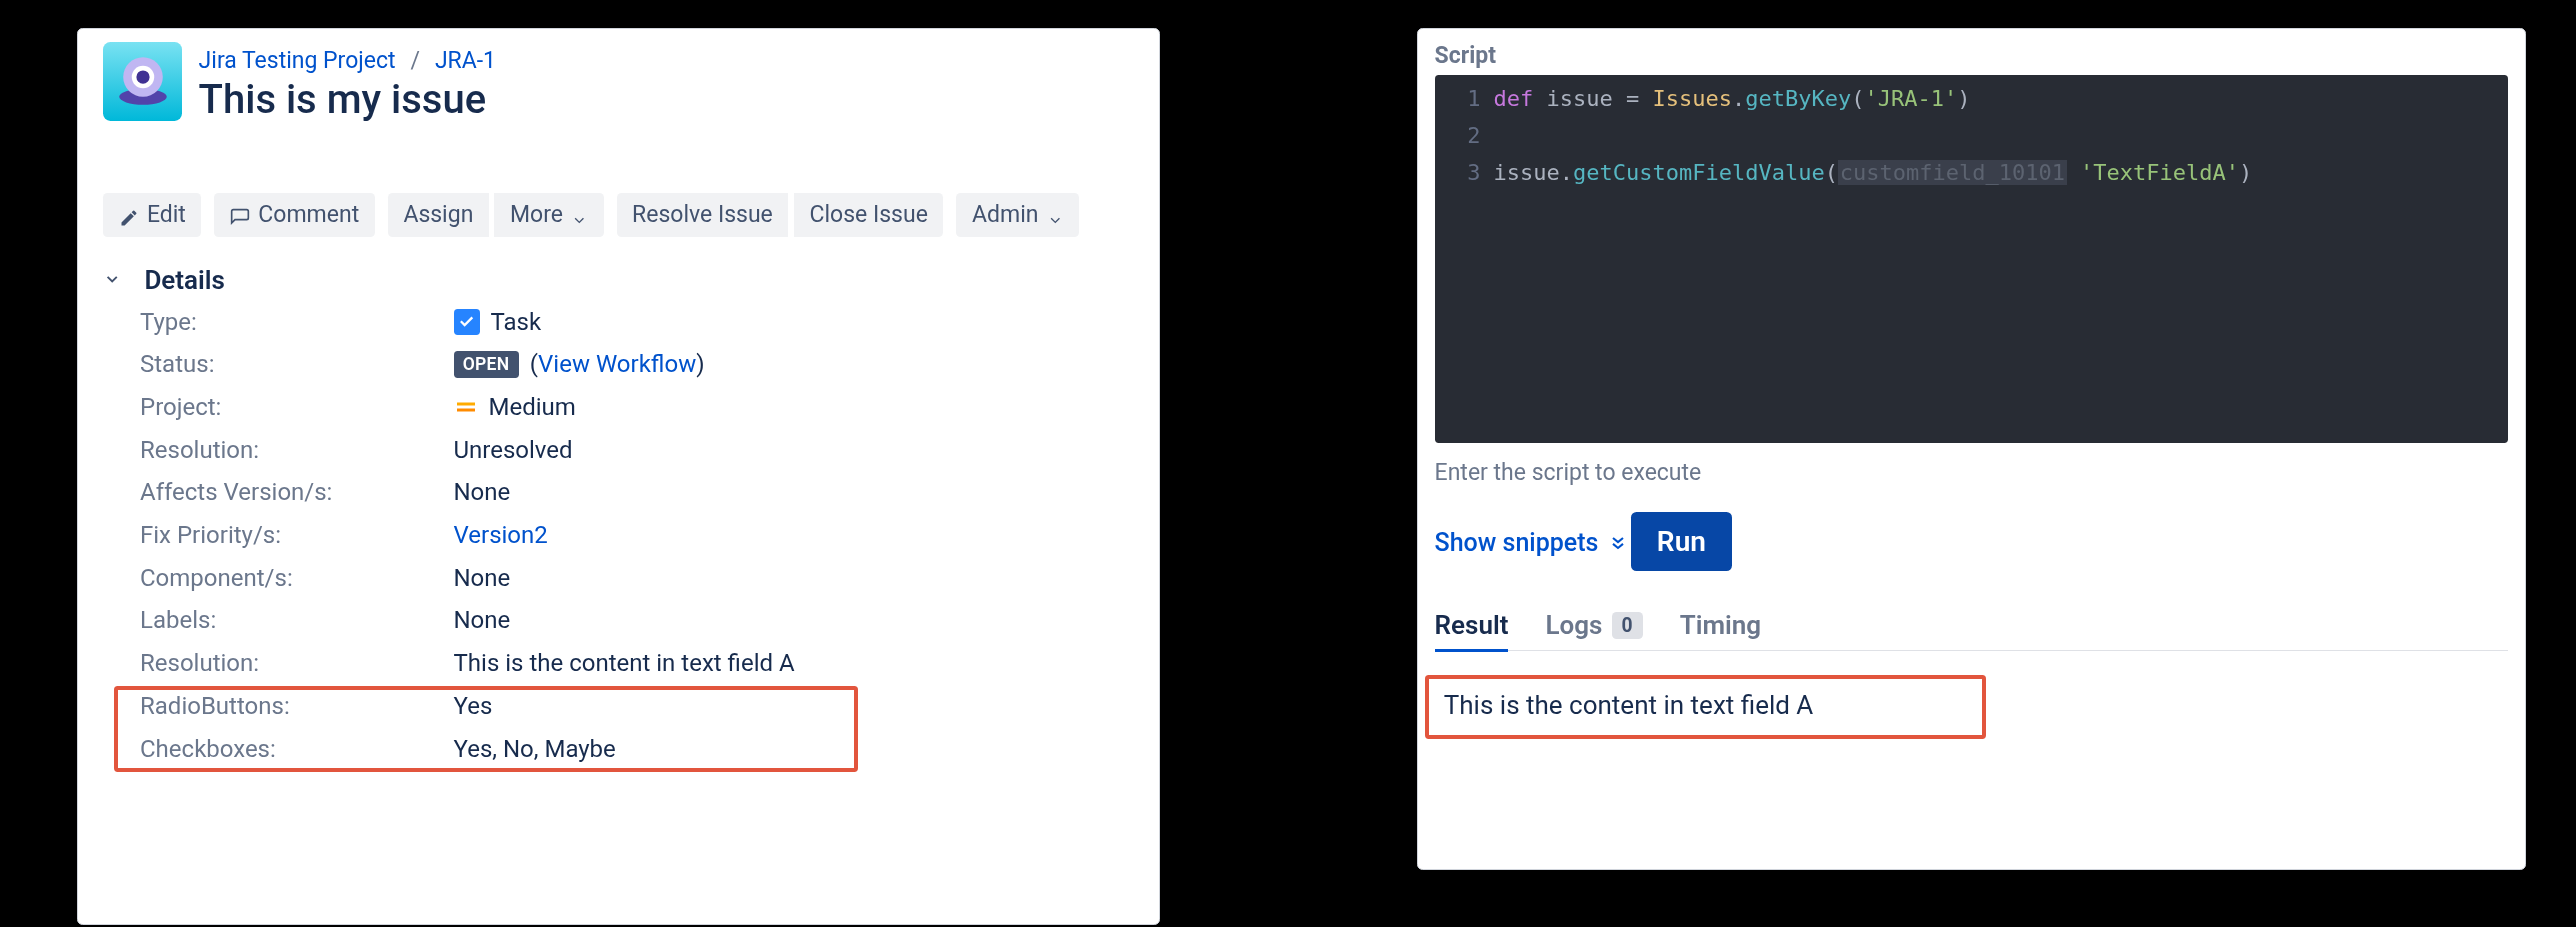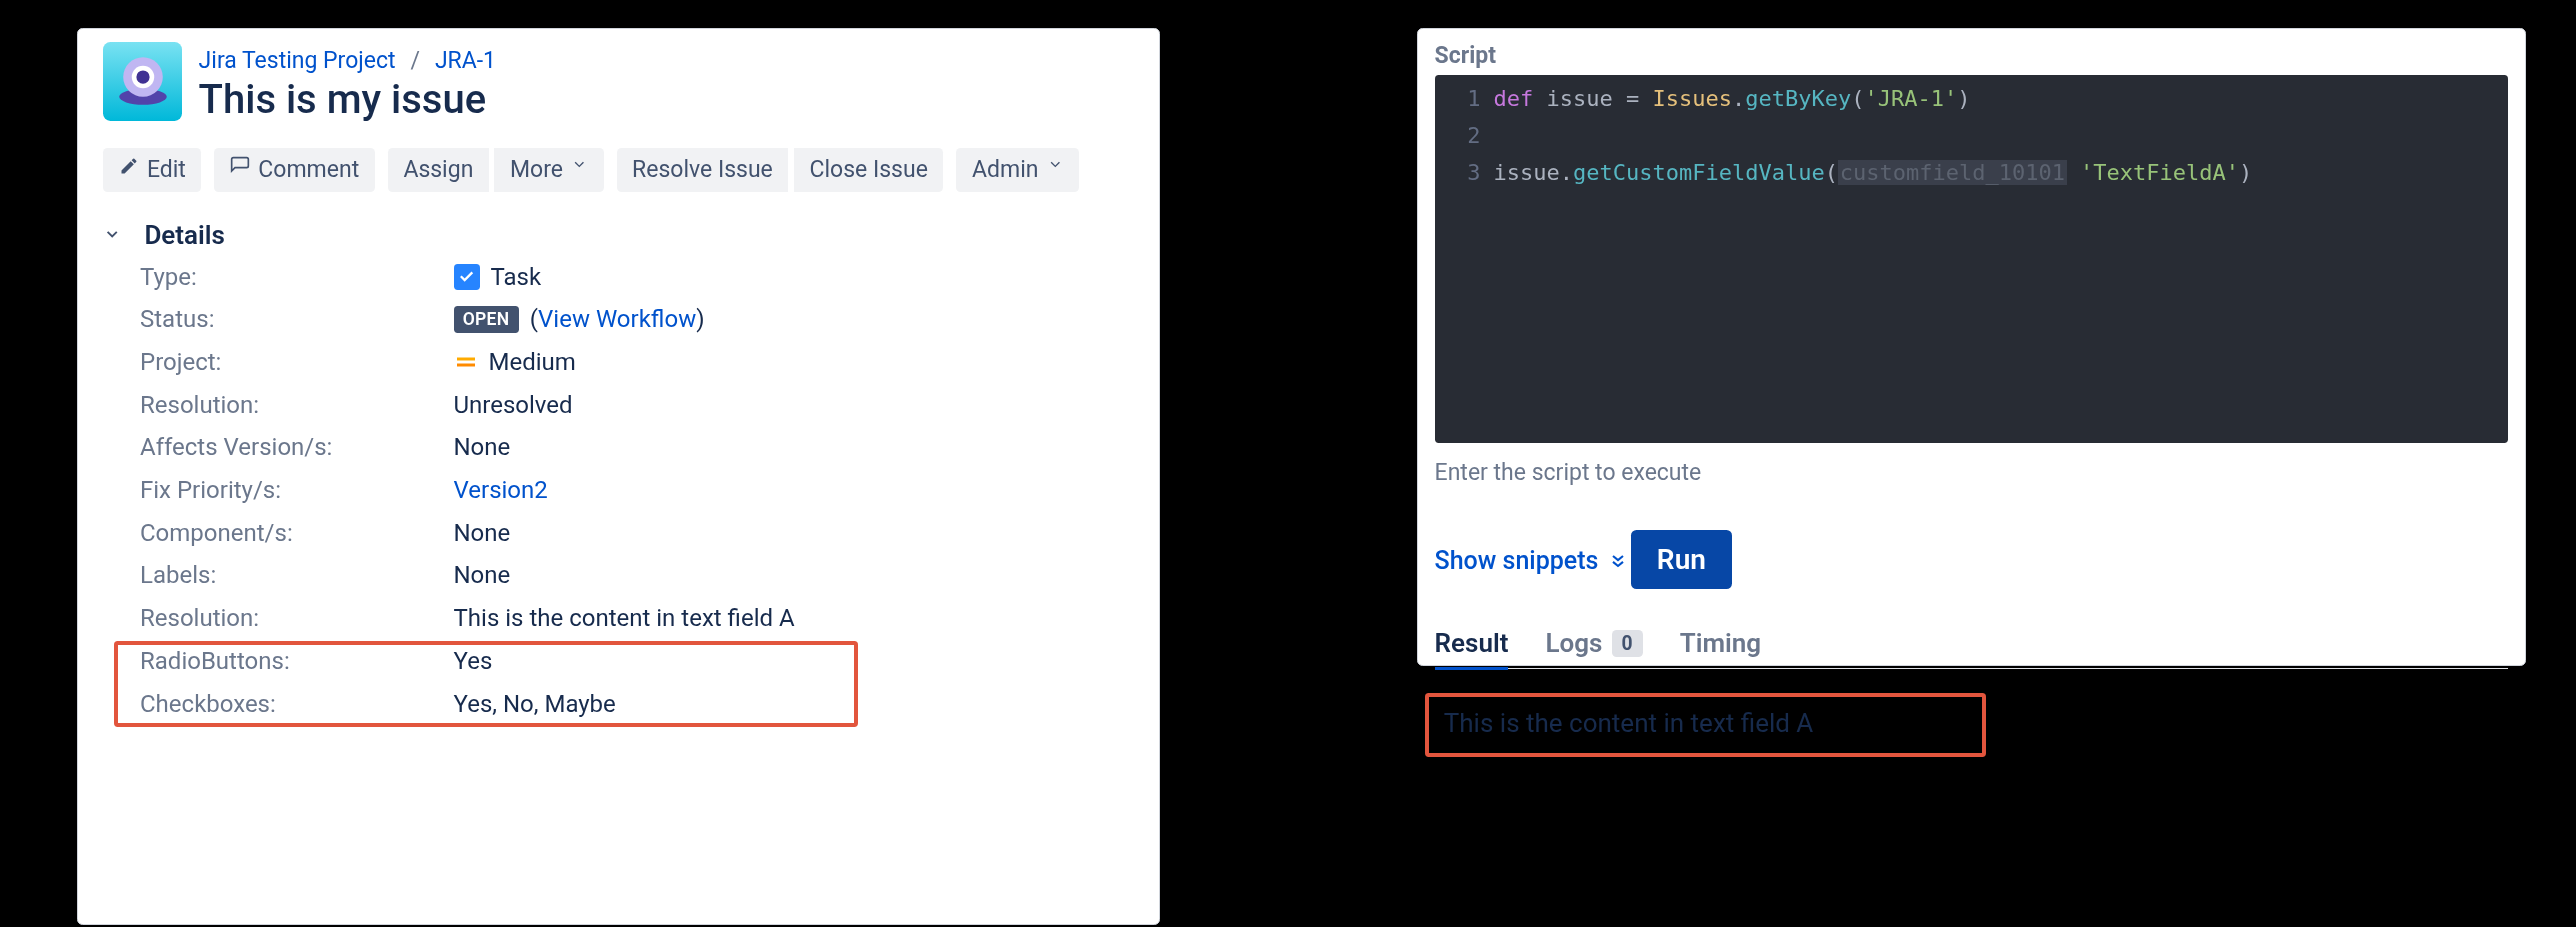--- a/index.html
+++ b/index.html
@@ -33,21 +33,21 @@
     flex-shrink:0; margin-right:16.6px;
   }
   .breadcrumb { font-size: 23px; padding-top:5.5px; }
   .breadcrumb a { color:#0052cc; text-decoration:none; }
   .breadcrumb .sep { color:#6b778c; margin:0 9.2px; }
   .issue-title { font-size: 40px; font-weight: 500; color:#172b4d; margin-top:3.7px; line-height:1.1;}
   .toolbar { margin-top: 26px; display:flex; gap:13px; flex-wrap:wrap;}
   .btn {
     background:#f1f2f4; border:none; color:#42526e; font-size:23px;
     padding:8.3px 15.6px; border-radius:4.6px; cursor:pointer;
-    display:inline-flex; align-items:flex-start; gap:8.3px; font-family:inherit; font-weight:400;
+    display:inline-flex; align-items:flex-end; gap:8.3px; font-family:inherit; font-weight:400;margin-top:45px;
   }
   .btn-group{display:inline-flex; gap:5.5px;}
   .btn-group .btn{border-radius:0;}
   .btn-group .btn:first-child{border-top-left-radius:4.6px;border-bottom-left-radius:4.6px;}
   .btn-group .btn:last-child{border-top-right-radius:4.6px;border-bottom-right-radius:4.6px;}
   .icon-svg{width:20px;height:20px;display:inline-block;}
   .section-header{
     display:flex; align-items:center; gap:23px; margin-top:28px;
     font-size:26px; font-weight:600; color:#172b4d;
   }
@@ -70,21 +70,21 @@
   }
   .paren{color:#172b4d;}
   .prio-icon{width:24px;height:24px;display:inline-block;}
   .red-box{
     position:absolute; border:4.6px solid #e2553d; border-radius:3.7px;
     left:-26px; right:276px; pointer-events:none;
   }
 
   
   .script-panel{
-    position:absolute; left:1417px; top:28px; width:1109px; height:638px;
+    position:absolute; left:1417px; top:28px; width:1109px; height:842px;
     background:#fff; border:0.9px solid #d0d4db; border-radius:5.5px;
     padding: 0 16.6px 16.6px 16.6px;
   }
   .script-label{font-size:23px; font-weight:700; color:#6b778c; margin:13px 0 5.5px 0;}
   .code-editor{
     background:#282c34; border-radius:3.7px; color:#abb2bf;
     font-family: "SFMono-Regular", Menlo, Consolas, monospace;
     font-size:22px; line-height:37px; height:368px; position:relative;
     display:flex;
   }
@@ -96,21 +96,21 @@
   .tok-kw{color:#c678dd;}
   .tok-ident{color:#abb2bf;}
   .tok-method{color:#56b6c2;}
   .tok-paren{color:#abb2bf;}
   .tok-str{color:#98c379;}
   .tok-dim{color:#5c6370; background:#3a3f4b; padding:0 1.8px;}
   .tok-cls{color:#e5c07b;}
   .hint{font-size:23px;color:#6b778c;margin-top:16.6px;}
   .snip-link{font-size:25px;color:#0052cc;font-weight:500;margin-top:3.7px;display:inline-flex;align-items:center;gap:9.2px;text-decoration:none;}
   .run-btn{
-    margin-top:44px;background:#0747a6;color:#fff;border:none;border-radius:5.5px;
+    margin-top:26px;background:#0747a6;color:#fff;border:none;border-radius:5.5px;
     font-size:28px;font-weight:600;padding:13px 26px;cursor:pointer;font-family:inherit;
   }
   .tabs{display:flex;gap:37px;border-bottom:1.8px solid #dfe1e6;margin-top:35px;}
   .tab{font-size:26px;font-weight:600;color:#6b778c;padding:3.7px 0 9.2px 0;cursor:pointer;display:flex;align-items:center;gap:9.2px;}
   .tab.active{color:#172b4d;border-bottom:3.7px solid #0052cc;margin-bottom:-1.8px;}
   .pill{background:#dfe1e6;color:#42526e;font-size:19.3px;font-weight:700;border-radius:4.6px;padding:1.8px 10px;}
   .result-box{
     margin-top:22px; font-size:26px; color:#172b4d; position:relative; padding:16.6px 9.2px;
   }
   .red-box2{

